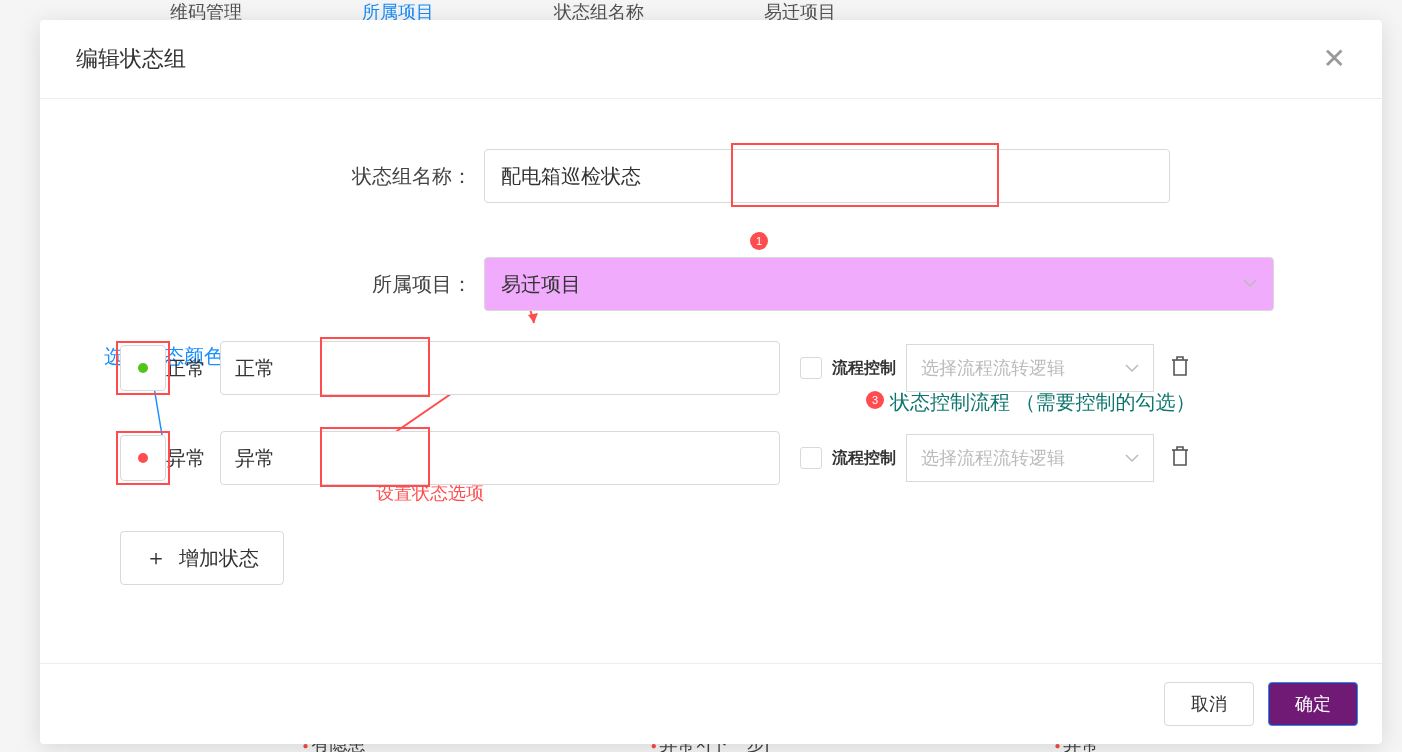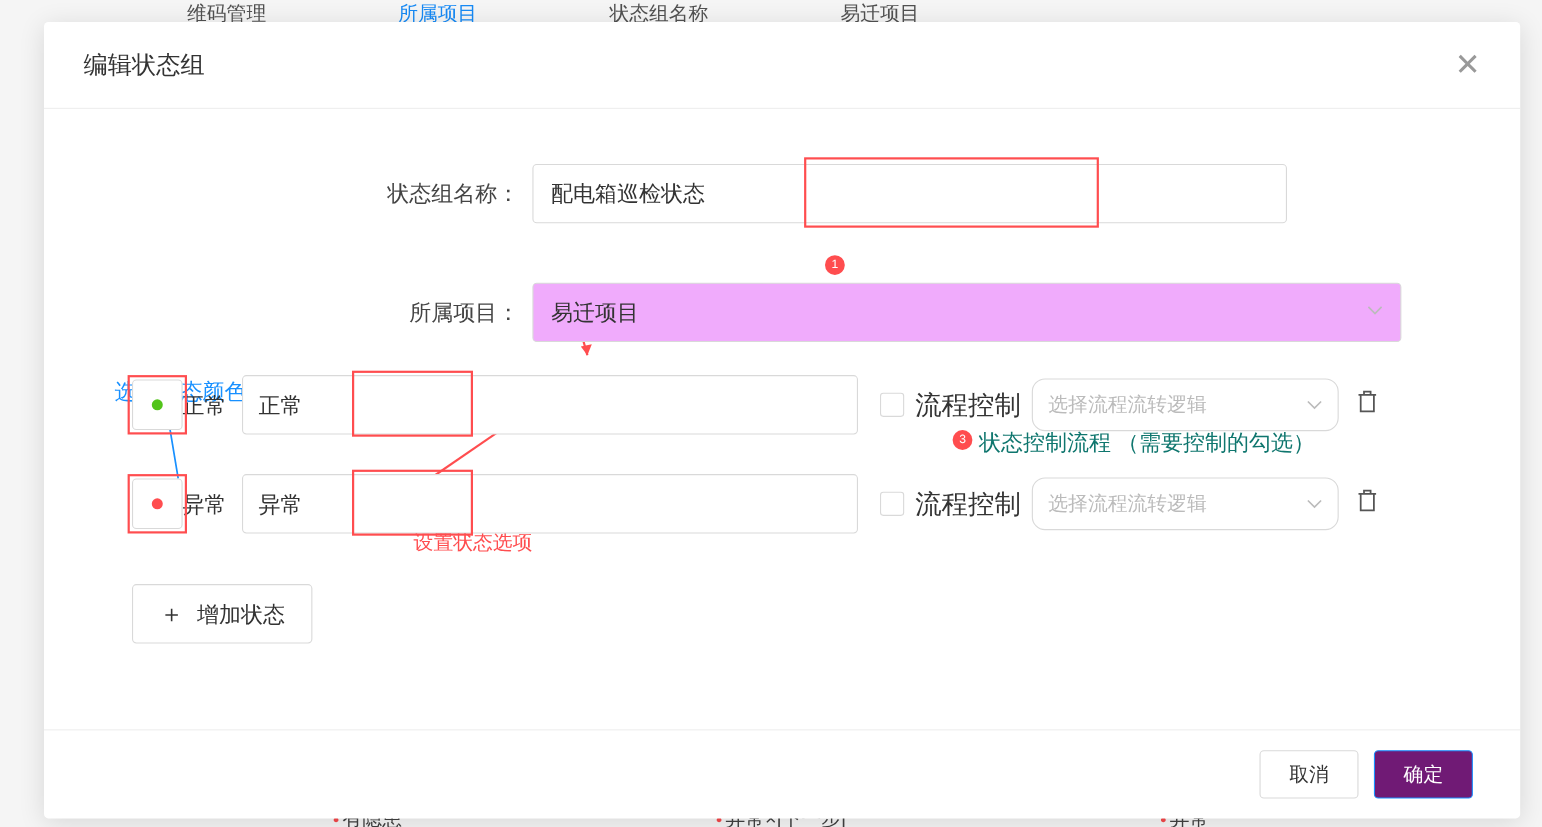--- a/index.html
+++ b/index.html
@@ -217,28 +217,29 @@
     }
     .checkbox {
       width: 22px;
       height: 22px;
       border: 1px solid #d9d9d9;
       border-radius: 3px;
       cursor: pointer;
       background: #fff;
     }
     .checkbox-label {
-      font-size: 24px;
-      color: #333;
+      font-size: 16px;
+      color: #333;
+      font-weight: bold;
     }
     .flow-select {
-      width: 279px;
+      width: 248px;
       height: 48px;
       border: 1px solid #d9d9d9;
-      border-radius: 12px;
+      border-radius: 0;
       padding: 0 14px;
       display: flex;
       align-items: center;
       justify-content: space-between;
       font-size: 18px;
       color: #bbb;
       cursor: pointer;
       background: #fff;
     }
     .delete-btn {
@@ -280,21 +281,21 @@
       position: absolute;
     }
     .badge-1 { left: 710px; top: 133px; }
     .badge-2 { left: 350px; top: 357px; }
     .badge-3 { left: 826px; top: 292px; }
     .modal-footer {
       display: flex;
       justify-content: flex-end;
       align-items: flex-start;
       gap: 14px;
-      padding: 18px 43px;
+      padding: 18px 24px;
       border-top: 1px solid #eee;
     }
     .btn {
       height: 44px;
       padding: 0 26px;
       border-radius: 4px;
       font-size: 18px;
       cursor: pointer;
     }
     .btn-cancel {

